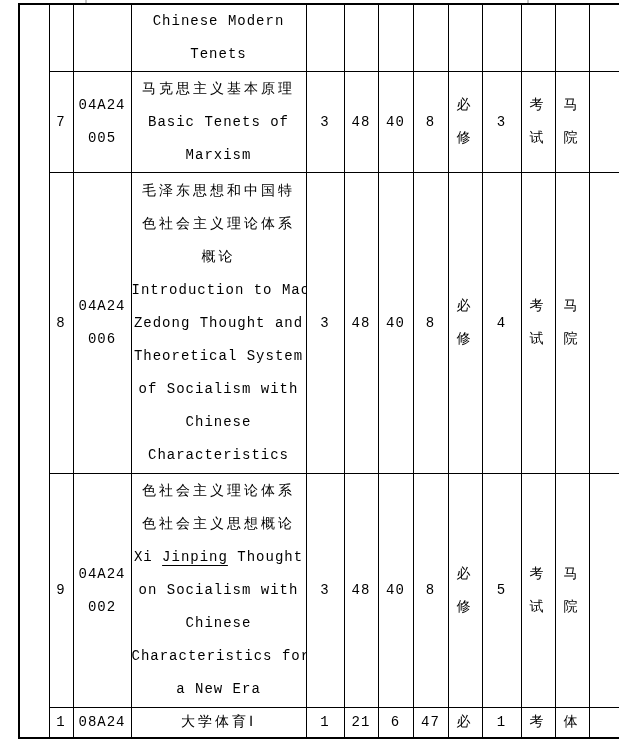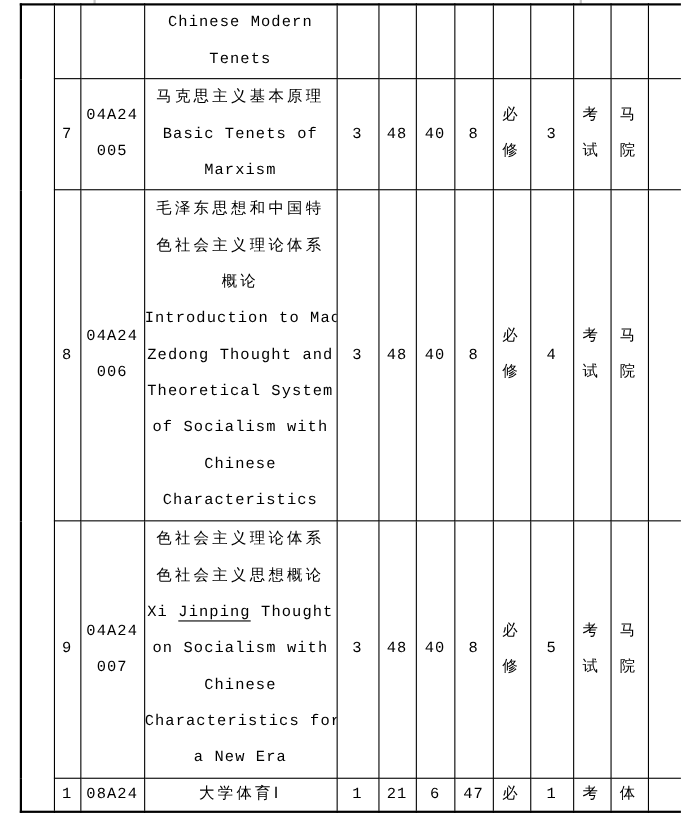--- a/index.html
+++ b/index.html
@@ -188,21 +188,21 @@
           <div class="ln"></div>
         </td>
   </tr>
 
   <tr class="r3">
     <td>
           <div class="ln">9</div>
         </td>
     <td>
       <div class="ln">04A24</div>
-      <div class="ln">007</div>
+      <div class="ln">002</div>
     </td>
     <td>
       <div class="ln cjk">色社会主义理论体系</div>
       <div class="ln cjk">色社会主义思想概论</div>
       <div class="ln"><span>Xi </span><span class="sp-err">Jinping</span><span> Thought</span></div>
       <div class="ln">on Socialism with</div>
       <div class="ln">Chinese</div>
       <div class="ln">Characteristics for</div>
       <div class="ln">a New Era</div>
     </td>

